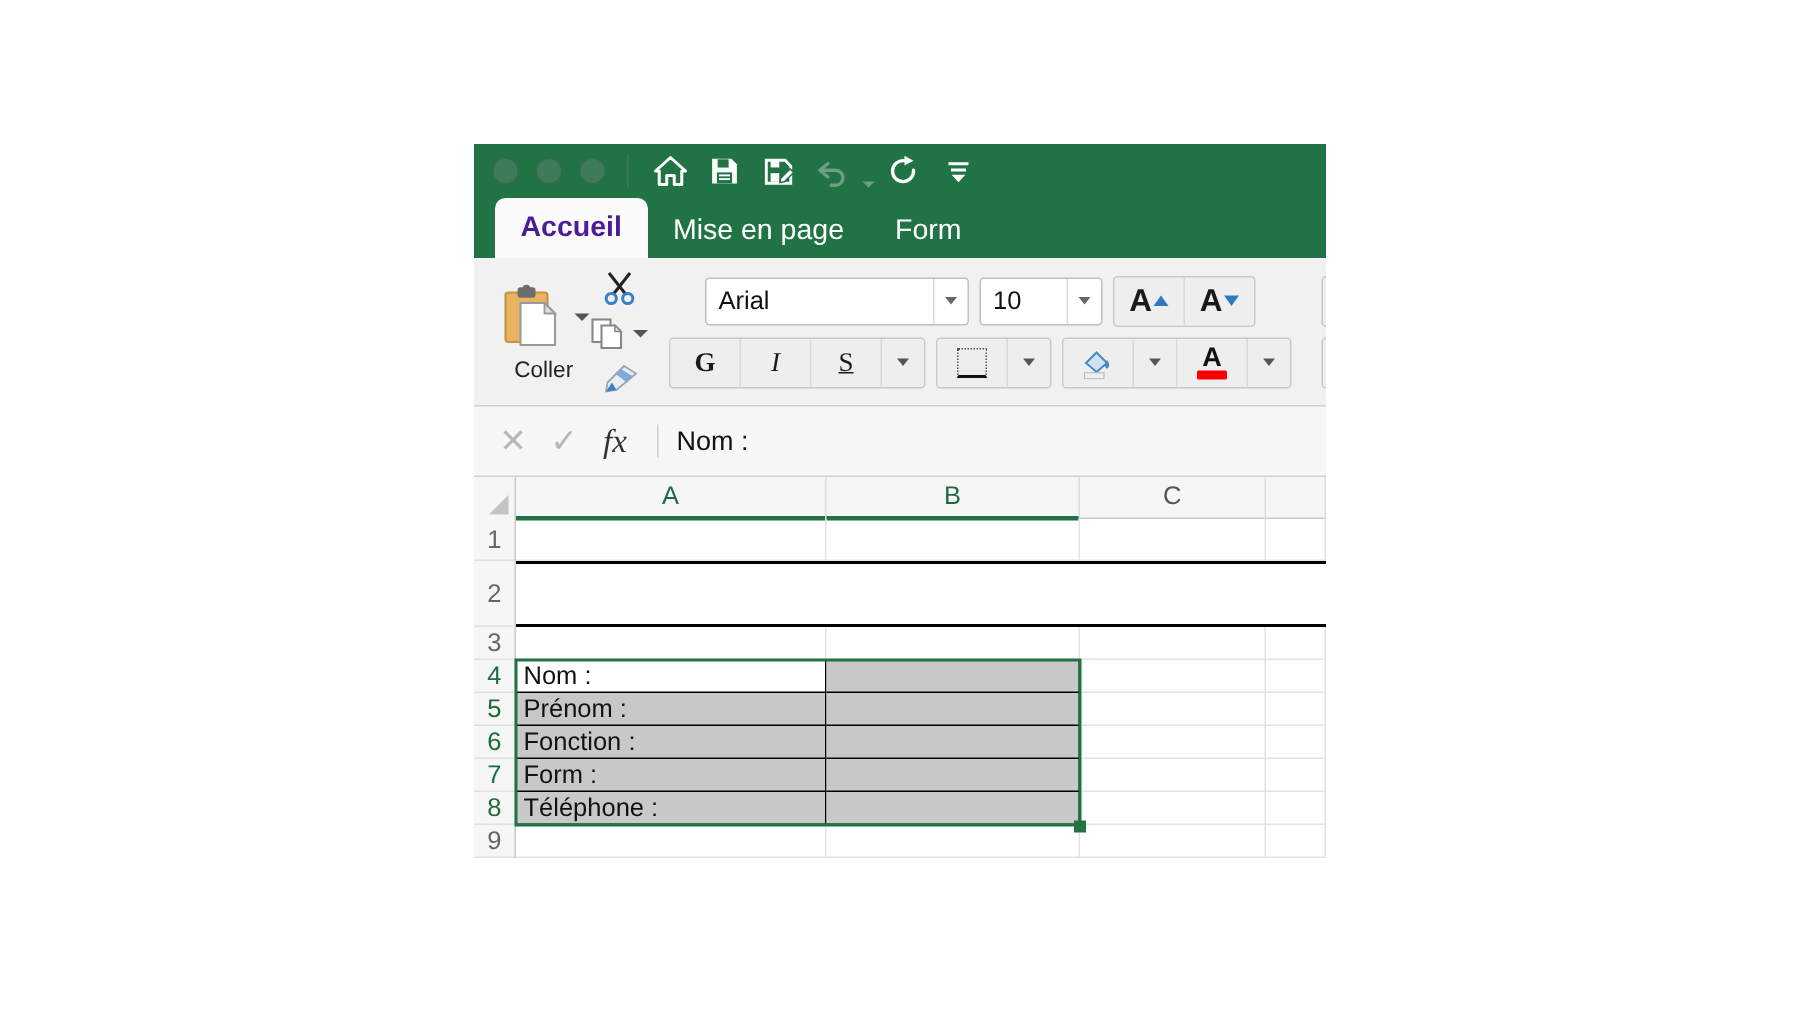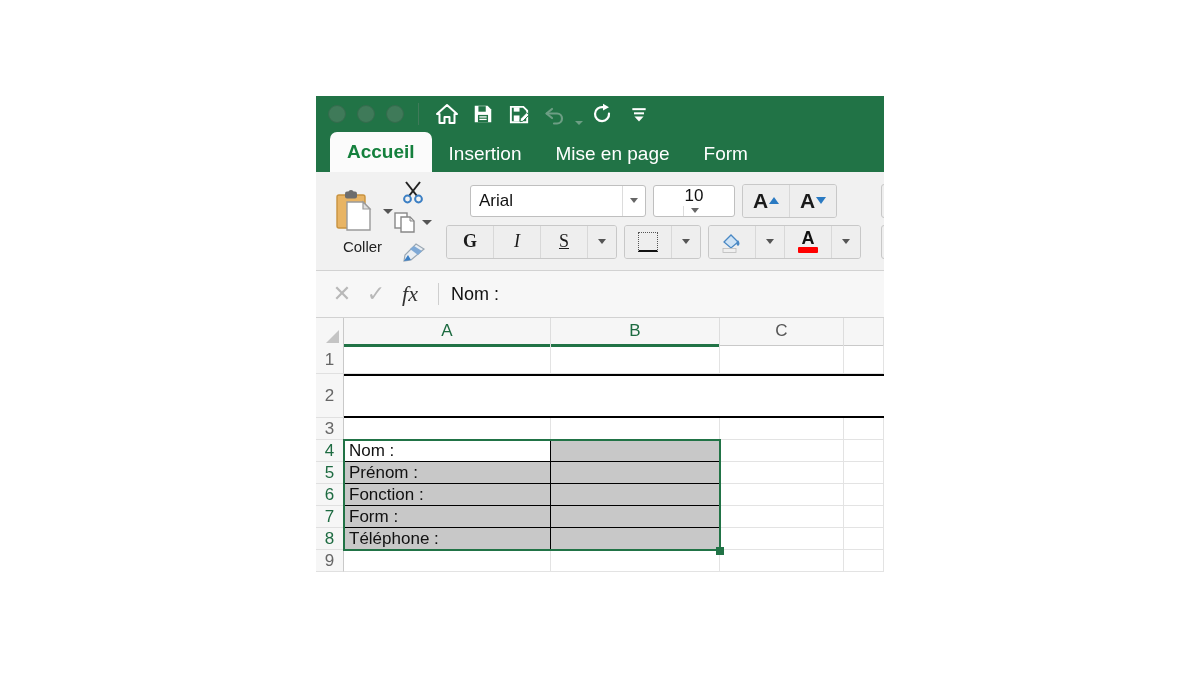--- a/index.html
+++ b/index.html
@@ -63,21 +63,21 @@
   }
   .tab {
     height: 36px; line-height: 36px;
     padding: 0 17px;
     color: #ffffff;
     font-size: 19px;
     white-space: nowrap;
   }
   .tab.active {
     background: #fbfbfb;
-    color: #15803d;
+    color: #4c1d95;
     font-weight: bold;
     border-top-left-radius: 7px;
     border-top-right-radius: 7px;
     height: 40px; line-height: 40px;
   }
 
   
   .ribbon {
     position: relative;
     height: 98px;
@@ -112,21 +112,21 @@
   }
   .ctrl .val { padding: 0 8px; font-size: 17px; color: #111; white-space: nowrap; }
   .ctrl .dd {
     width: 22px; height: 100%; border-left: 1px solid #dcdcdc;
     display:flex; align-items:center; justify-content:center;
   }
   .ctrl .dd i { width:0;height:0;border-left:4px solid transparent;
                 border-right:4px solid transparent;border-top:5px solid #666; }
   .fontname { width: 176px; }
   .fontname .val { flex: 1; }
-  .fontsize { width: 82px; flex-direction: column; }
+  .fontsize { width: 82px; }
   .fontsize .val { flex: 1; }
 
   .btngroup {
     display: flex; background: #eeeeee; border: 1px solid #c8c8c8;
     border-radius: 3px; height: 32px; overflow: hidden;
   }
   .bbtn {
     min-width: 34px; padding: 0 6px; display:flex; align-items:center;
     justify-content:center; font-size: 18px; color:#1a1a1a;
     border-right: 1px solid #d8d8d8; background: #eeeeee;
@@ -280,21 +280,20 @@
             <rect x="4" y="5" width="16" height="2.4" fill="#fff"></rect>
             <rect x="6" y="10" width="12" height="2.4" fill="#fff"></rect>
             <path d="M6.5 15 H17.5 L12 21 Z" fill="#fff"></path>
           </svg>
         </div>
       </div>
     </div>
 
     <div class="tabstrip">
       <div class="tab active">Accueil</div>
-      <div class="tab">Insertion</div>
       <div class="tab">Mise en page</div>
       <div class="tab">Form</div>
     </div>
 
     <div class="ribbon">
 
       <div class="rgroup clip-group">
         <div class="paste-wrap">
           <div class="paste-icon">
             <svg width="46" height="48" viewBox="0 0 46 48">

